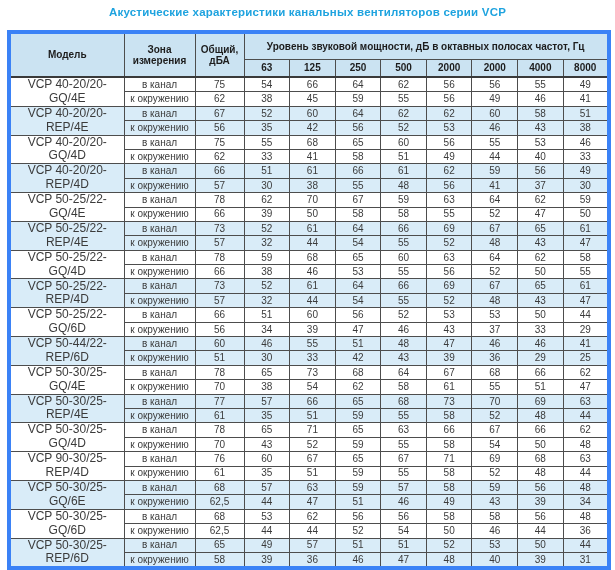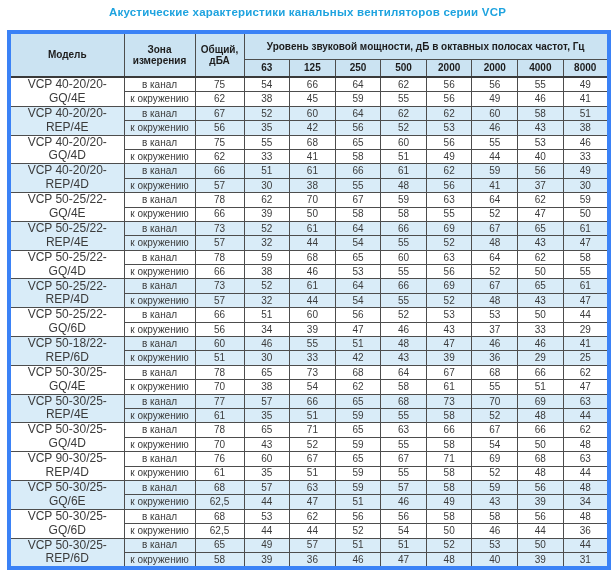--- a/index.html
+++ b/index.html
@@ -310,21 +310,21 @@
           <td class="val-cell">34</td>
           <td class="val-cell">39</td>
           <td class="val-cell">47</td>
           <td class="val-cell">46</td>
           <td class="val-cell">43</td>
           <td class="val-cell">37</td>
           <td class="val-cell">33</td>
           <td class="val-cell">29</td>
         </tr>
         <tr class="group-start hl">
-          <td class="model-cell" rowspan="2">VCP 50-18/22-REP/6D</td>
+          <td class="model-cell" rowspan="2">VCP 50-44/22-REP/6D</td>
           <td class="zone-cell">в канал</td>
           <td class="total-cell">60</td>
           <td class="val-cell">46</td>
           <td class="val-cell">55</td>
           <td class="val-cell">51</td>
           <td class="val-cell">48</td>
           <td class="val-cell">47</td>
           <td class="val-cell">46</td>
           <td class="val-cell">46</td>
           <td class="val-cell">41</td>

